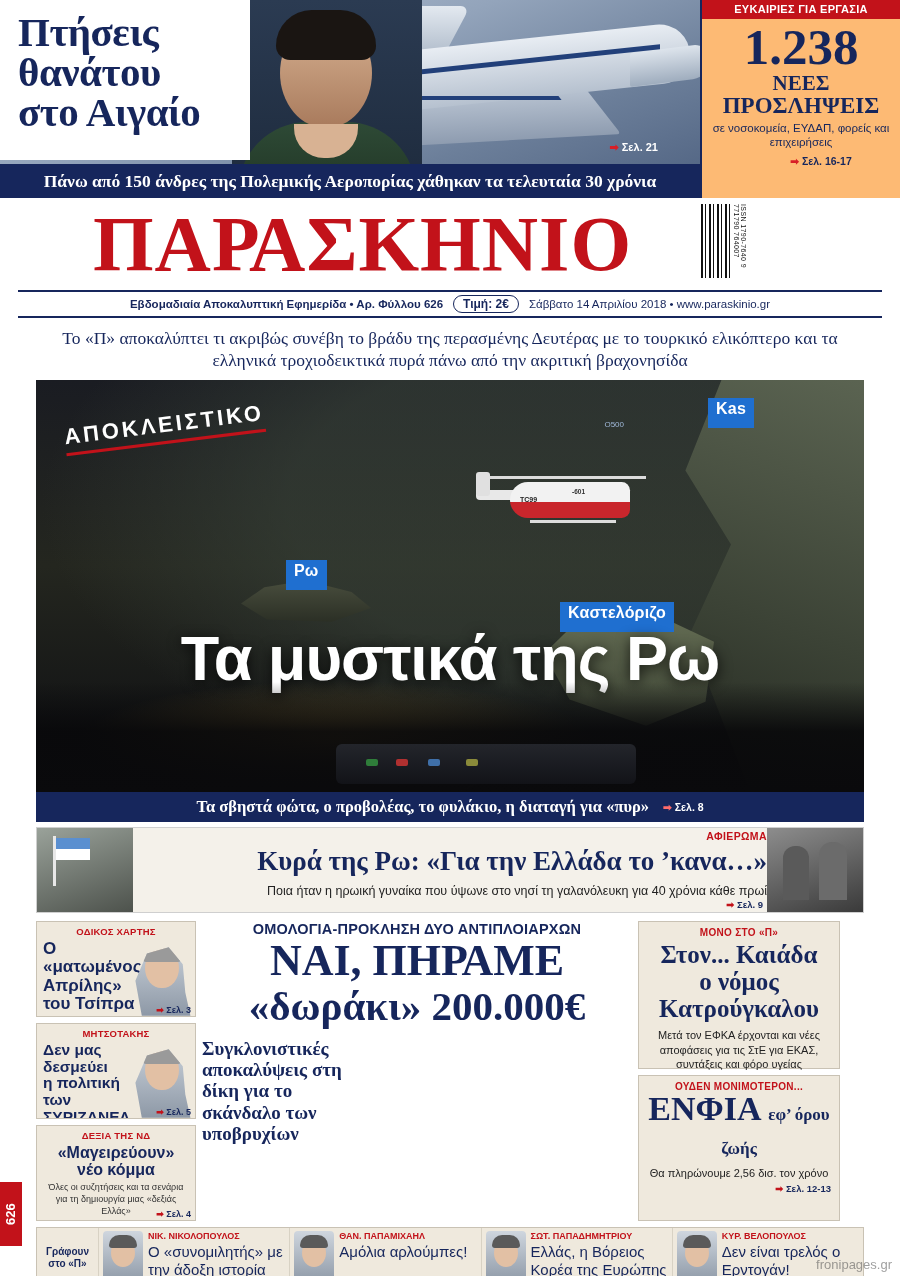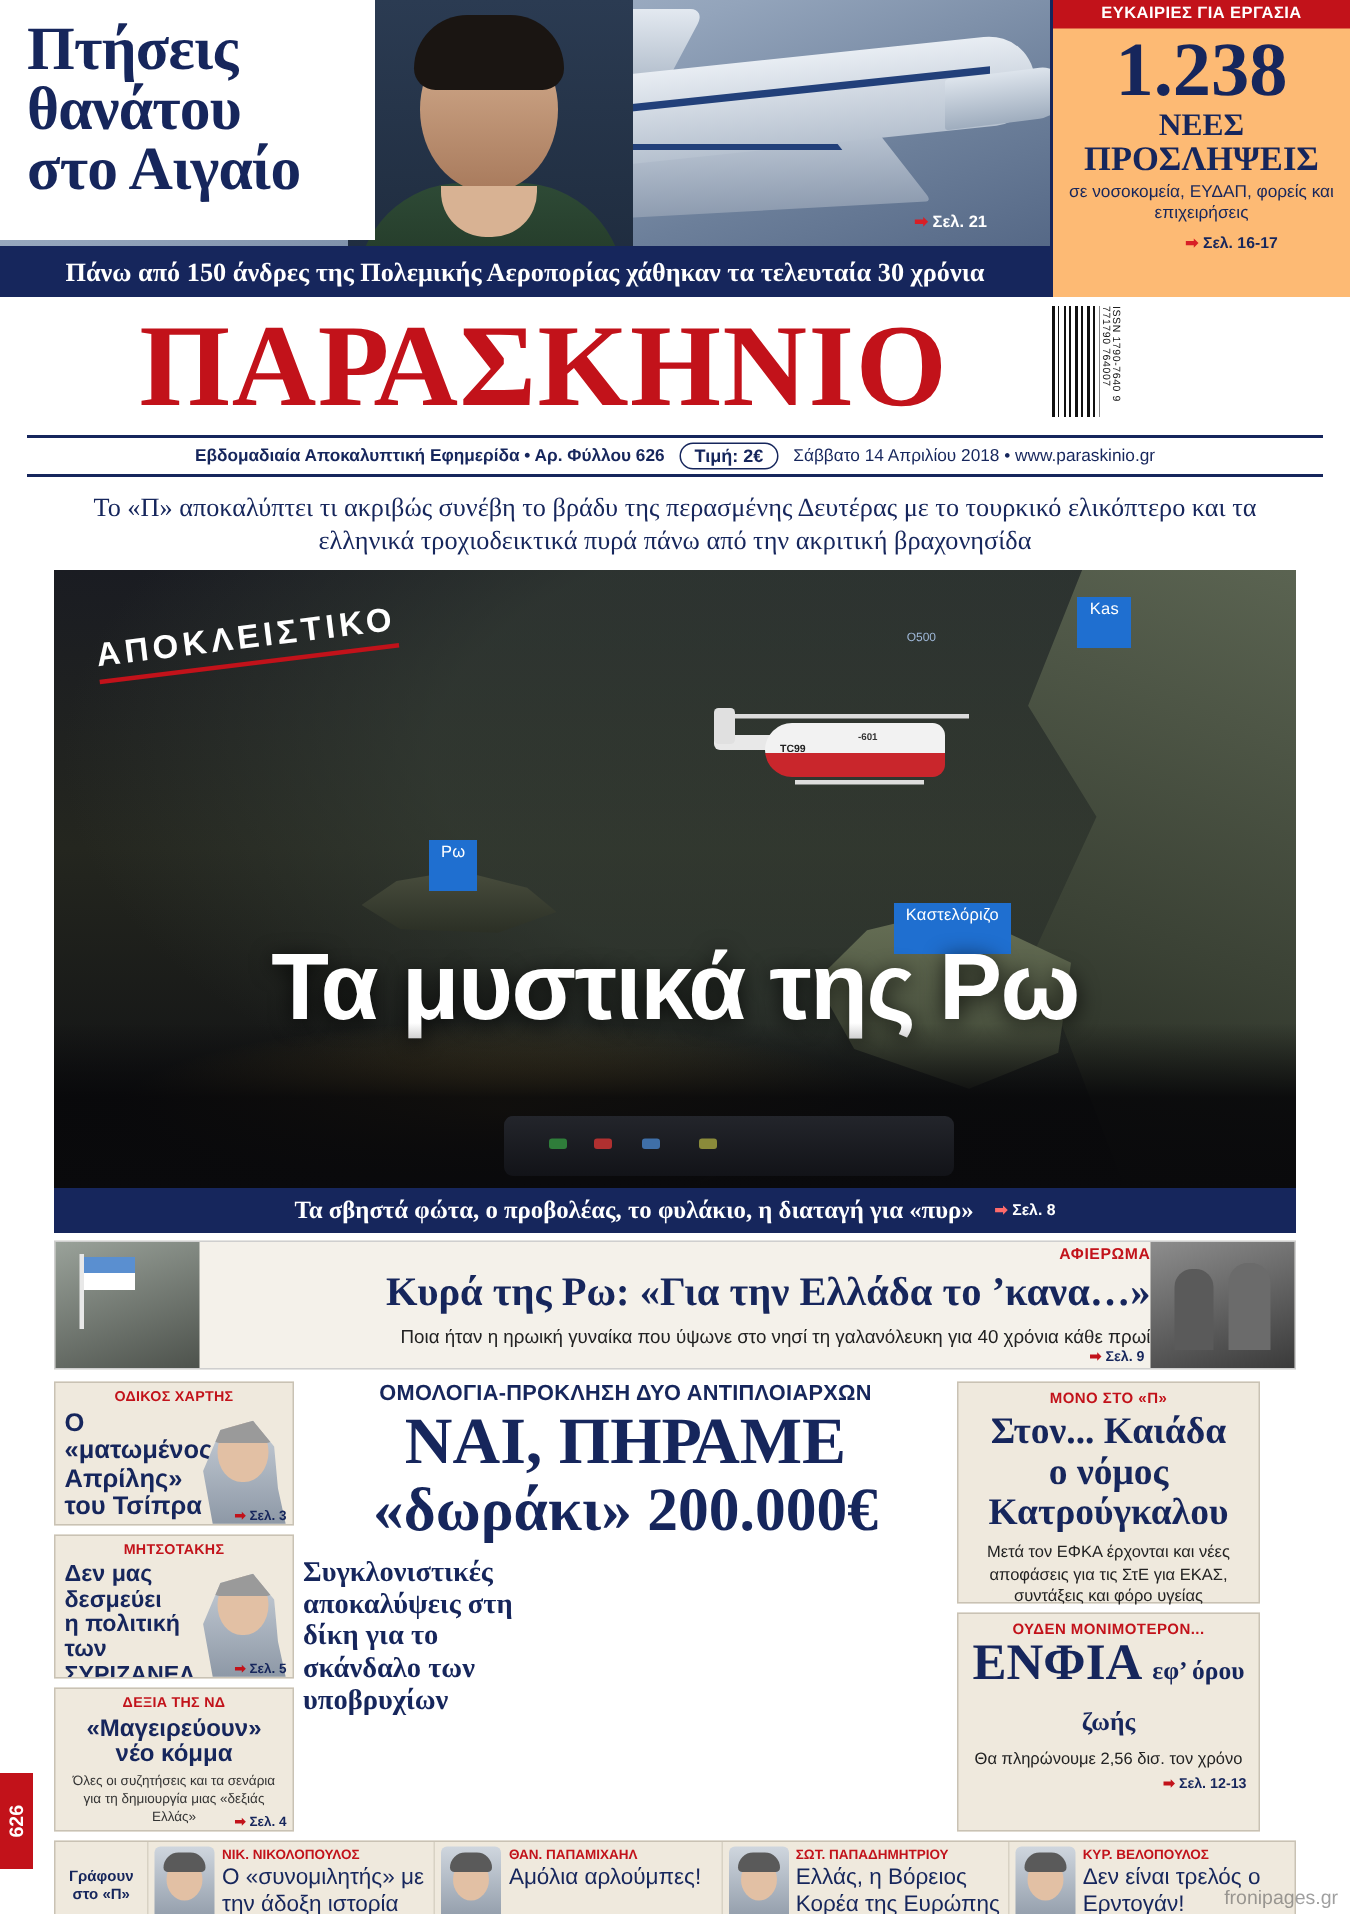--- a/index.html
+++ b/index.html
@@ -188,22 +188,22 @@
     border-radius: 26px 12px 12px 26px;
   }
   .heli-tail { position:absolute; left: 0px; top: 20px; width: 48px; height: 10px; background:#e8e8e8; border-radius: 4px; }
   .heli-fin { position:absolute; left: 0px; top: 2px; width: 14px; height: 24px; background:#e0e0e0; border-radius: 3px; }
   .heli-rotor { position:absolute; left: 10px; top: 6px; width: 160px; height: 3px; background:#dcdcdc; }
   .heli-skid { position:absolute; left: 54px; top: 50px; width: 86px; height: 3px; background:#ddd; }
   .heli-txt { position:absolute; left: 44px; top: 26px; font-size: 7px; color:#222; font-weight: bold; }
   .heli-txt2 { position:absolute; left: 96px; top: 18px; font-size: 6.5px; color:#333; font-weight:bold; }
 
   .map-label {
-    position: absolute; background: #1f6fd0; color: #fff; font-size: 11px; font-weight: normal;
-    padding: 2px 8px 20px; letter-spacing: 0.2px;
+    position: absolute; background: #1f6fd0; color: #fff; font-size: 16px; font-weight: bold;
+    padding: 2px 8px 10px; letter-spacing: 0.2px;
   }
   .lbl-kas { right: 110px; top: 18px; }
   .lbl-ro { left: 250px; top: 180px; }
   .lbl-kastel { right: 190px; top: 222px; }
   .lbl-dark { position:absolute; right: 240px; top: 4px; font-size: 8px; color:#9fb8d8;margin-top:36px; }
 
   .exclusive {
     position: absolute; left: 28px; top: 32px;
     font-family: "Liberation Sans", sans-serif; font-weight: bold;
     color: #fff; font-size: 22px; letter-spacing: 3px;

